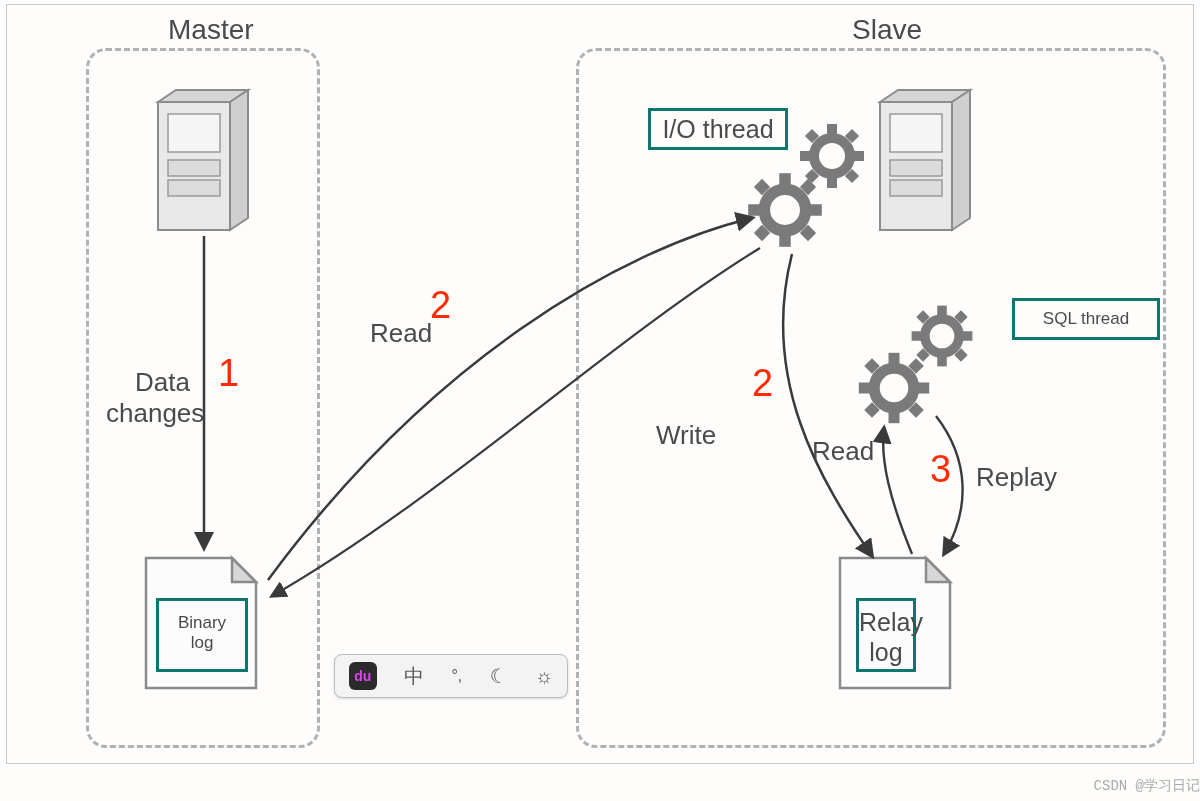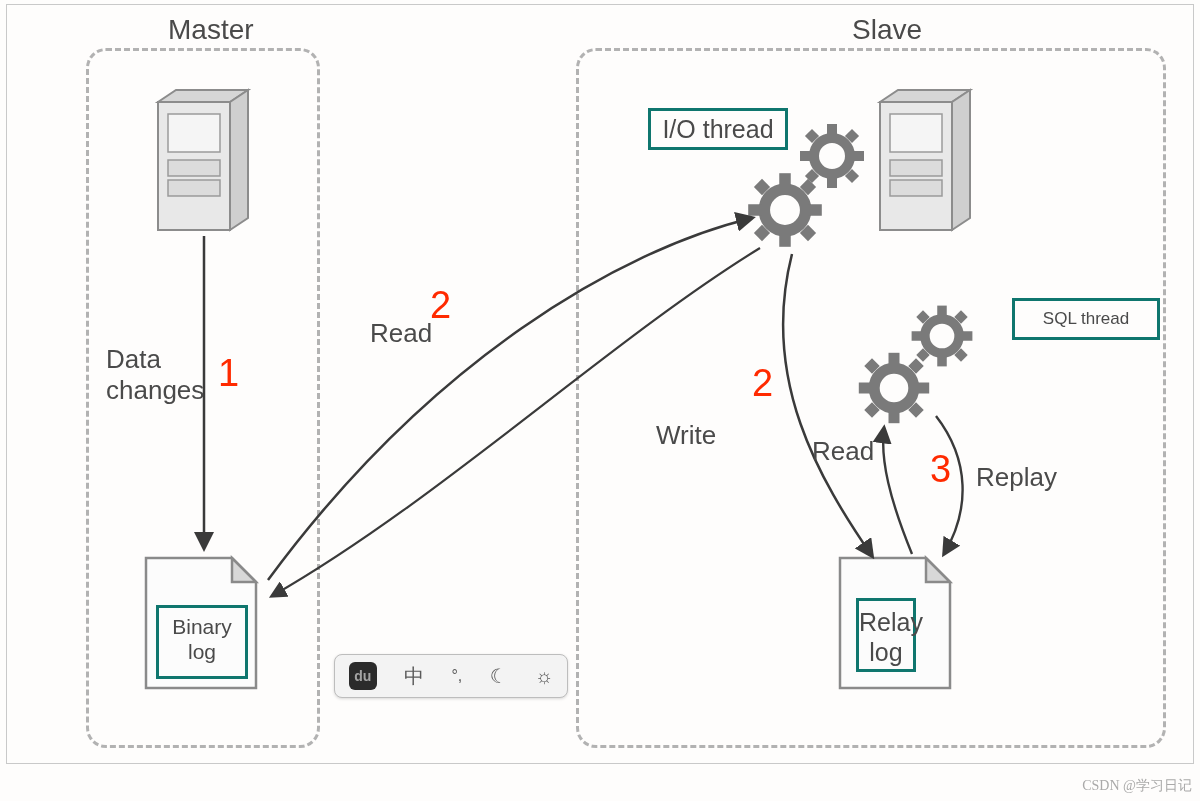--- a/index.html
+++ b/index.html
@@ -48,23 +48,23 @@
   }
   .step-num {
     position: absolute;
     font-family: Arial, sans-serif;
     font-size: 38px;
     font-weight: 400;
     color: #ff2a00;
   }
   .watermark {
     position: absolute;
-    right: 8px;
+    right: 0;
     bottom: 6px;
-    font-family: Liberation Serif, serif;
+    font-family: Liberation Mono, monospace;
     font-size: 14px;
     color: rgba(100,100,100,0.55);
   }
   .ime-bar {
     position: absolute;
     left: 334px;
     top: 654px;
     width: 232px;
     height: 42px;
     background: #f3f3f3;
@@ -74,21 +74,21 @@
     display: flex;
     align-items: center;
     justify-content: space-around;
     font-size: 20px;
     color: #5a5a5a;
   }
   .ime-du {
     width: 28px; height: 28px;
     background: #2b2b2b;
     border-radius: 6px;
-    color: #a3a3a3;
+    color: #d946ef;
     font-size: 14px;
     font-weight: bold;
     display: flex; align-items:center; justify-content:center;
     font-family: Arial, sans-serif;
   }
   svg.canvas {
     position: absolute;
     left: 0; top: 0;
     width: 1200px; height: 801px;
     pointer-events: none;
@@ -161,36 +161,36 @@
 
   <path d="M 760 248 C 610 340, 440 500, 272 596" fill="none" stroke="#3a3a3a" stroke-width="2.2" marker-end="url(#arrow)"></path>
 
   <path d="M 792 254 C 760 380, 820 480, 872 556" fill="none" stroke="#3a3a3a" stroke-width="2.5" marker-end="url(#arrow)"></path>
 
   <path d="M 912 554 C 890 500, 880 460, 884 428" fill="none" stroke="#3a3a3a" stroke-width="2.4" marker-end="url(#arrow)"></path>
 
   <path d="M 936 416 C 970 460, 970 510, 944 554" fill="none" stroke="#3a3a3a" stroke-width="2.4" marker-end="url(#arrow)"></path>
 </svg>
 
-<div class="std-label" style="left:106px; top:344px; width:84px; white-space:pre-line; text-align:left;">Data
+<div class="std-label" style="left:106px; top:367px; width:84px; white-space:pre-line; text-align:right;">Data
 changes</div>
 
 <div class="std-label" style="left:370px; top:318px;">Read</div>
 <div class="std-label" style="left:656px; top:420px;">Write</div>
 <div class="std-label" style="left:812px; top:436px;">Read</div>
 <div class="std-label" style="left:976px; top:462px;">Replay</div>
 
 <div class="step-num" style="left:218px; top:352px;">1</div>
 <div class="step-num" style="left:430px; top:284px;">2</div>
 <div class="step-num" style="left:752px; top:362px;">2</div>
 <div class="step-num" style="left:930px; top:448px;">3</div>
 
 <div class="red-box" style="left:648px; top:108px; width:140px; height:42px; font-size:25px; line-height:36px;">I/O thread</div>
 <div class="red-box" style="left:1012px; top:298px; width:148px; height:42px; font-size:17px; line-height:36px;">SQL thread</div>
-<div class="red-box" style="left:156px; top:598px; width:92px; height:74px; font-size:21px; line-height:1.2; padding-top:6px; white-space:pre-line;margin-top:7px;">Binary
+<div class="red-box" style="left:156px; top:598px; width:92px; height:74px; font-size:17px; line-height:1.2; padding-top:12px; white-space:pre-line;">Binary
 log</div>
 <div class="red-box" style="left:856px; top:598px; width:60px; height:74px; font-size:25px; line-height:1.2; padding-top:6px; white-space:pre-line;">Relay
 log</div>
 
 <div class="ime-bar">
   <div class="ime-du">du</div>
   <span>中</span>
   <span style="font-size:16px;">°,</span>
   <span>☾</span>
   <span>☼</span>

